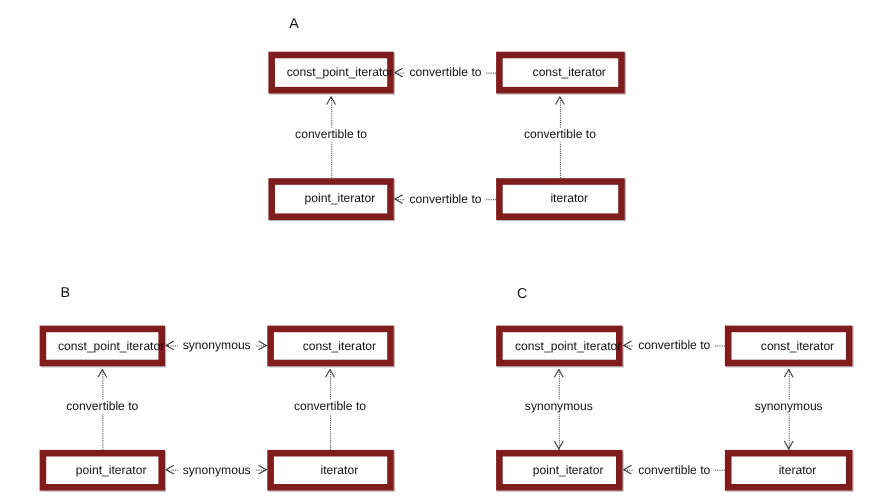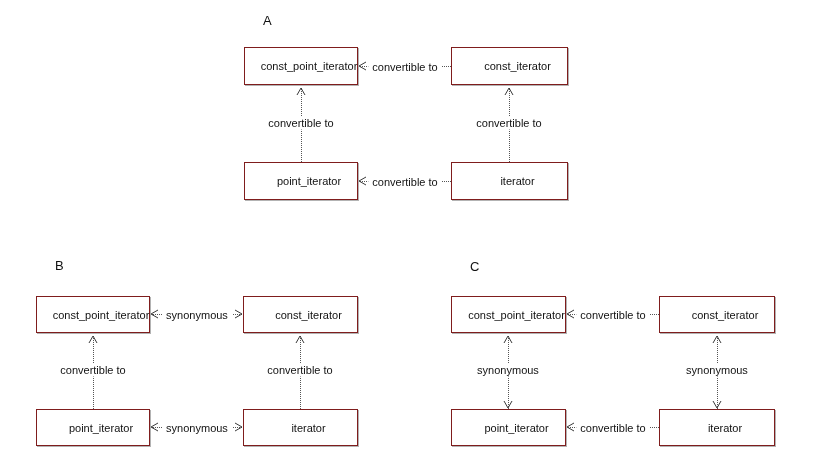--- a/index.html
+++ b/index.html
@@ -18,21 +18,21 @@
   }
   .dlabel {
     position: absolute;
     font-size: 13px;
     color: #111111;
     white-space: nowrap;
   }
   .box {
     position: absolute;
     box-sizing: border-box;
-    border: 1px solid #7f1d1d;
+    border: 6px solid #7f1d1d;
     background: #ffffff;
     box-shadow: 1px 1px 0 #b3b3b3;
     display: flex;
     align-items: center;
     justify-content: center;
     font-size: 11px;
     white-space: nowrap;
     padding-left: 16px;
   }
   .hline {

